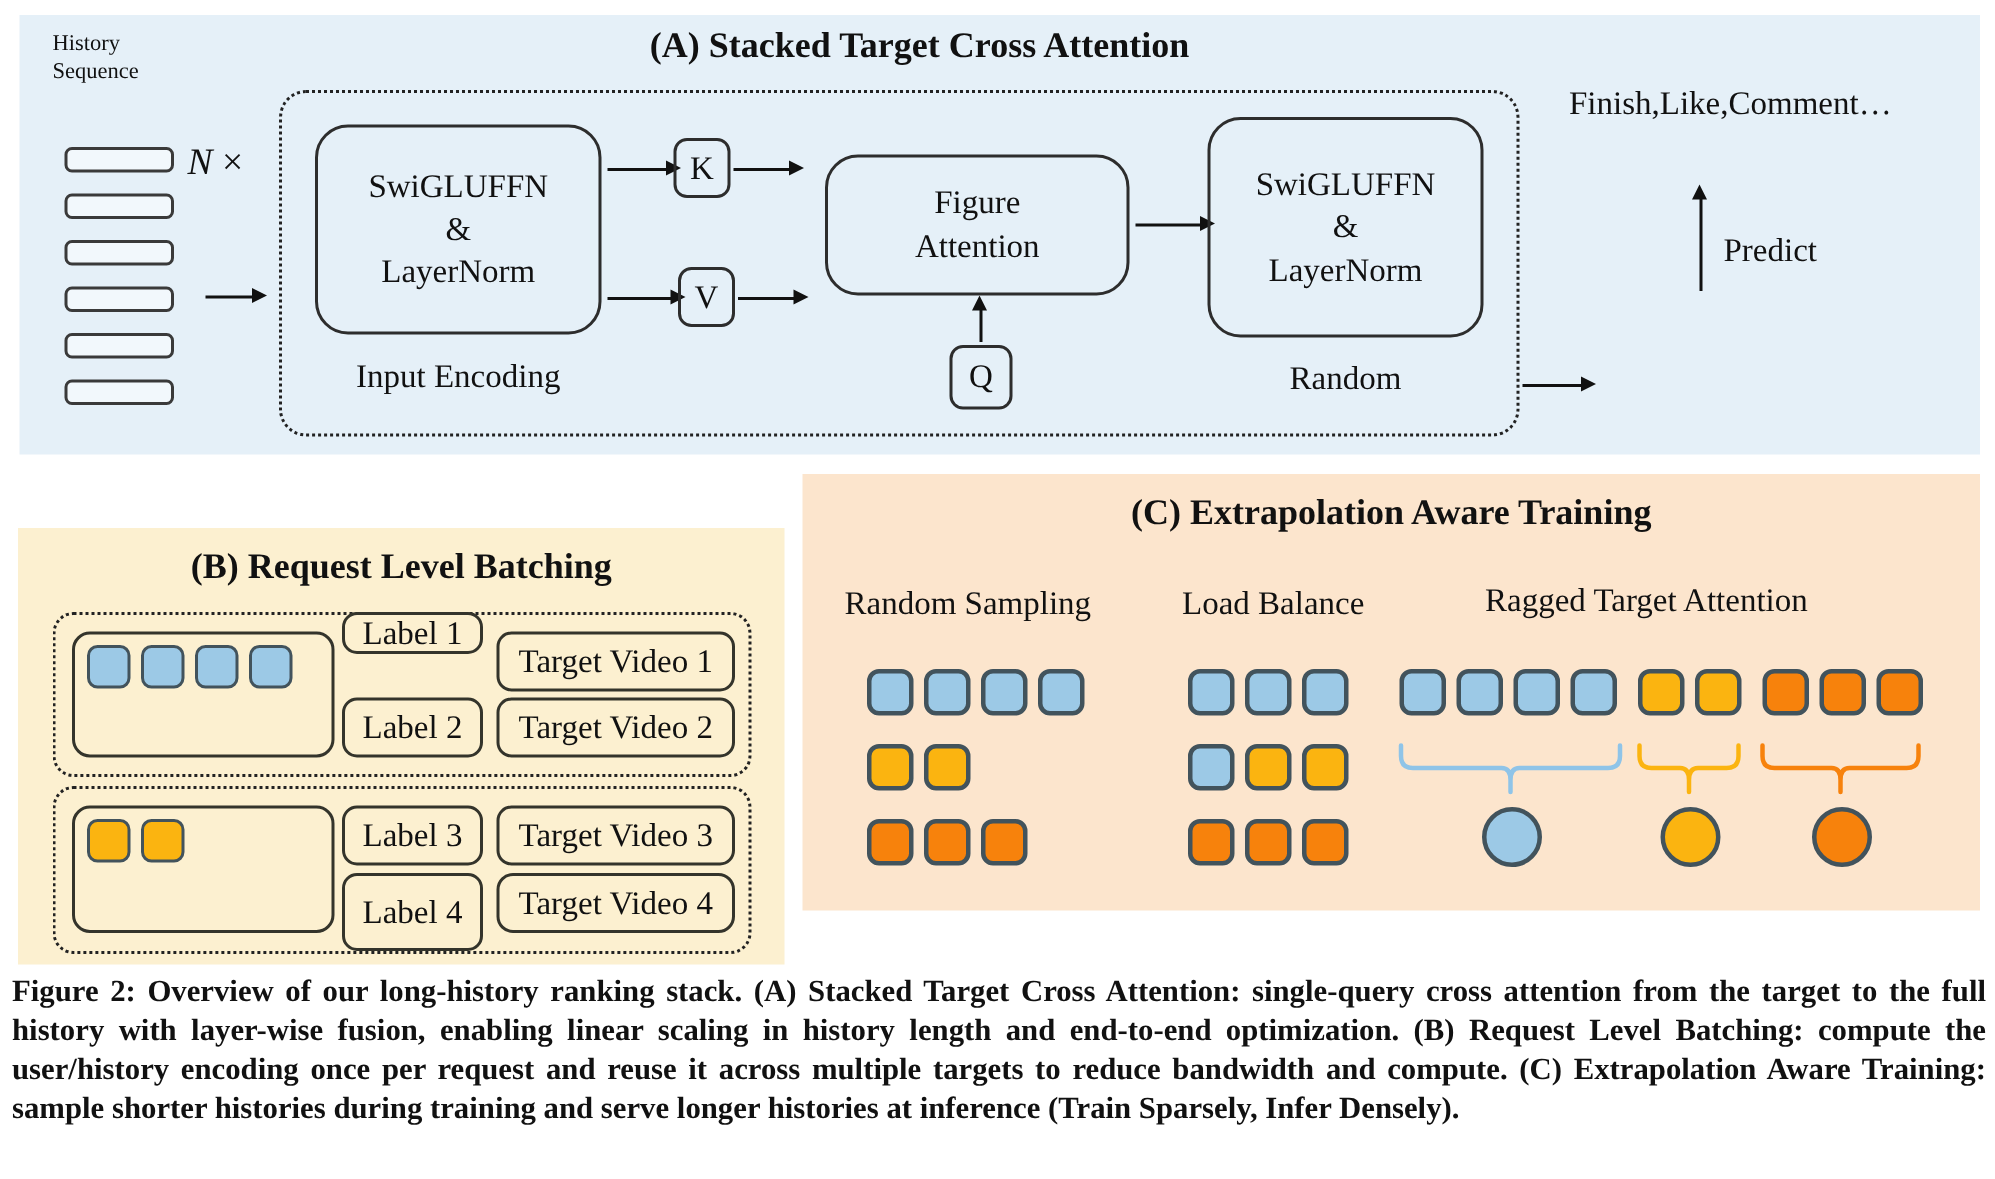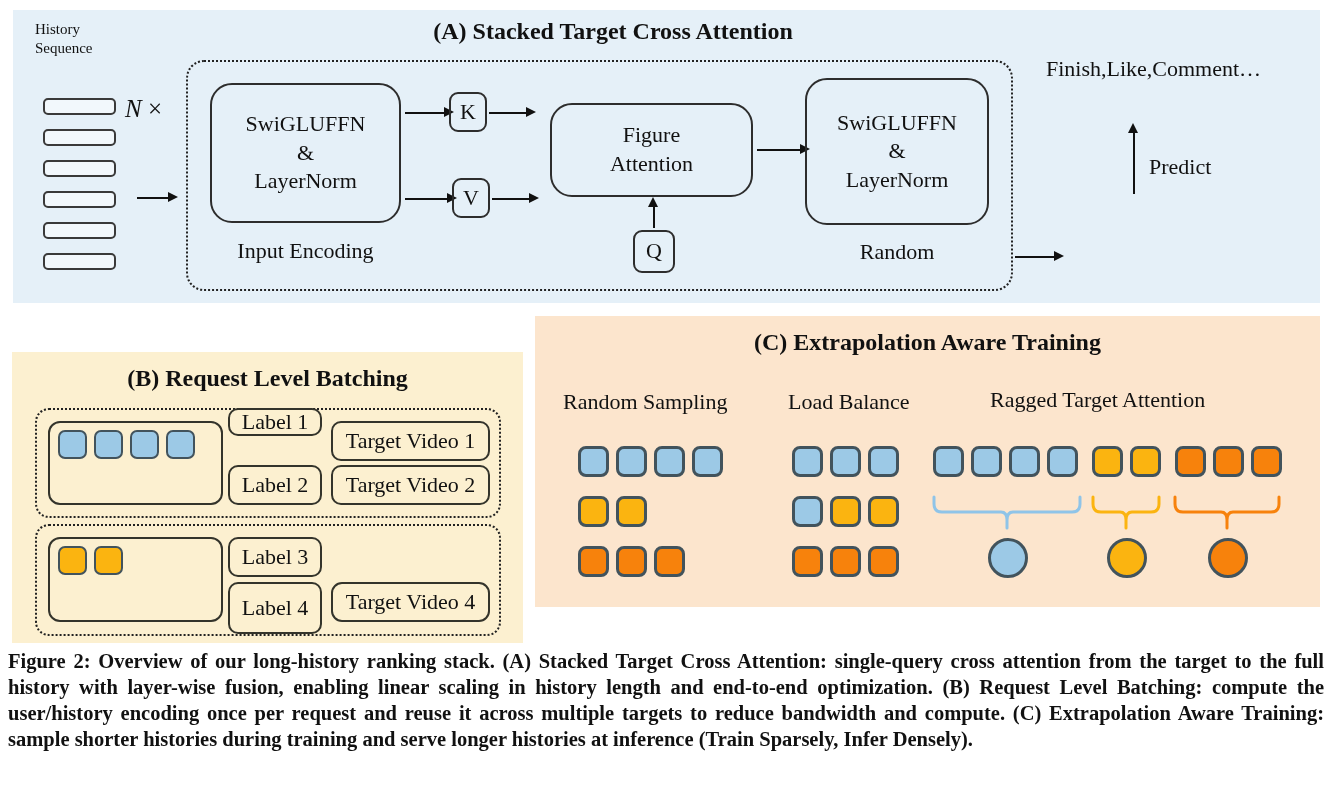--- a/index.html
+++ b/index.html
@@ -135,20 +135,21 @@
     <div class="bbox" style="left:319px; top:113px; width:159px; height:40px;">Target Video 2</div>
 
     <div class="dotted" style="left:23px; top:172px; width:466px; height:112px; border-radius:14px;"></div>
     <div class="abs" style="left:36px; top:185px; width:175px; height:85px; border:2px solid #34342b; border-radius:12px;"></div>
     <div class="sqrow abs" style="left:46px; top:194px;">
         <div class="sq sq-sm" style="background: rgb(251, 180, 16);"></div>
         <div class="sq sq-sm" style="background: rgb(251, 180, 16);"></div>
       </div>
     <div class="bbox" style="left:216px; top:185px; width:94px; height:40px;">Label 3</div>
     <div class="bbox" style="left:216px; top:230px; width:94px; height:52px;">Label 4</div>
+    <div class="bbox" style="left:319px; top:185px; width:159px; height:40px;">Target Video 3</div>
     <div class="bbox" style="left:319px; top:230px; width:159px; height:40px;border-radius:11px;">Target Video 4</div>
   </div>
 
   <div class="panel panel-c">
     <div class="ptitle" style="left:0; right:0; top:13px;">(C) Extrapolation Aware Training</div>
 
     <div class="abs t22" style="left:28px; top:72px;">Random Sampling</div>
     <div class="abs t22" style="left:253px; top:72px;">Load Balance</div>
     <div class="abs t22" style="left:455px; top:70px;">Ragged Target Attention</div>
 

